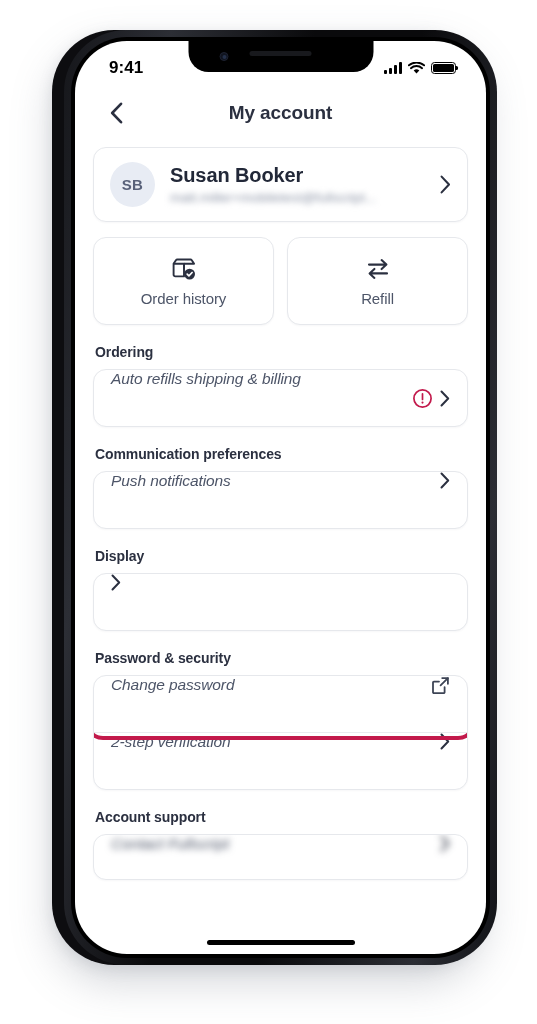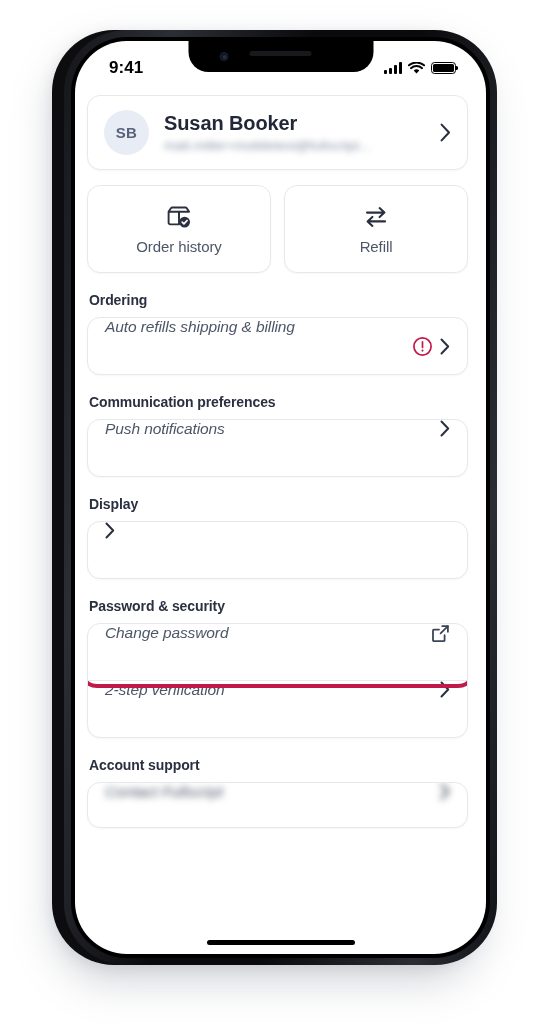--- a/index.html
+++ b/index.html
@@ -174,21 +174,21 @@
     text-align: center;
     font-size: 19px;
     font-weight: 700;
     color: #2b3040;
     letter-spacing: -0.1px;
     pointer-events: none;
   }
 
   
   .content {
-    padding: 8px 18px 0 12px;
+    padding: 8px 18px 0 18px;
     height: calc(100% - 98px);
     overflow: hidden;
   }
 
   .card {
     background: #ffffff;
     border: 1px solid #e6e8ec;
     border-radius: 13px;
     box-shadow: 0 1px 2px rgba(30,35,50,0.035);
   }
@@ -342,20 +342,28 @@
           <path d="M8.5 11.6 L5.7 8.4 a4.3 4.3 0 0 1 5.6 0 Z" fill="#000"></path>
           <path d="M2.9 6.2 a8.4 8.4 0 0 1 11.2 0" stroke="#000" stroke-width="1.9" fill="none" stroke-linecap="round"></path>
           <path d="M0.9 3.3 a11.8 11.8 0 0 1 15.2 0" stroke="#000" stroke-width="1.9" fill="none" stroke-linecap="round"></path>
         </svg>
         <div class="battery">
               <span></span>
             </div>
       </div>
     </div>
 
+    <div class="navbar">
+      <div class="back-btn">
+        <svg width="13" height="22" viewBox="0 0 13 22">
+          <path d="M11 1.8 L2.2 11 L11 20.2" stroke="#2b3040" stroke-width="2.6" fill="none" stroke-linecap="round" stroke-linejoin="round"></path>
+        </svg>
+      </div>
+      <div class="nav-title">My account</div>
+    </div>
 
     <div class="content">
 
       <div class="card profile-card">
         <div class="avatar">SB</div>
         <div class="profile-text">
           <div class="profile-name">Susan Booker</div>
           <div class="profile-email">matt.miller+mobiletest@fullscript...</div>
         </div>
         <svg width="11" height="19" viewBox="0 0 11 19">

